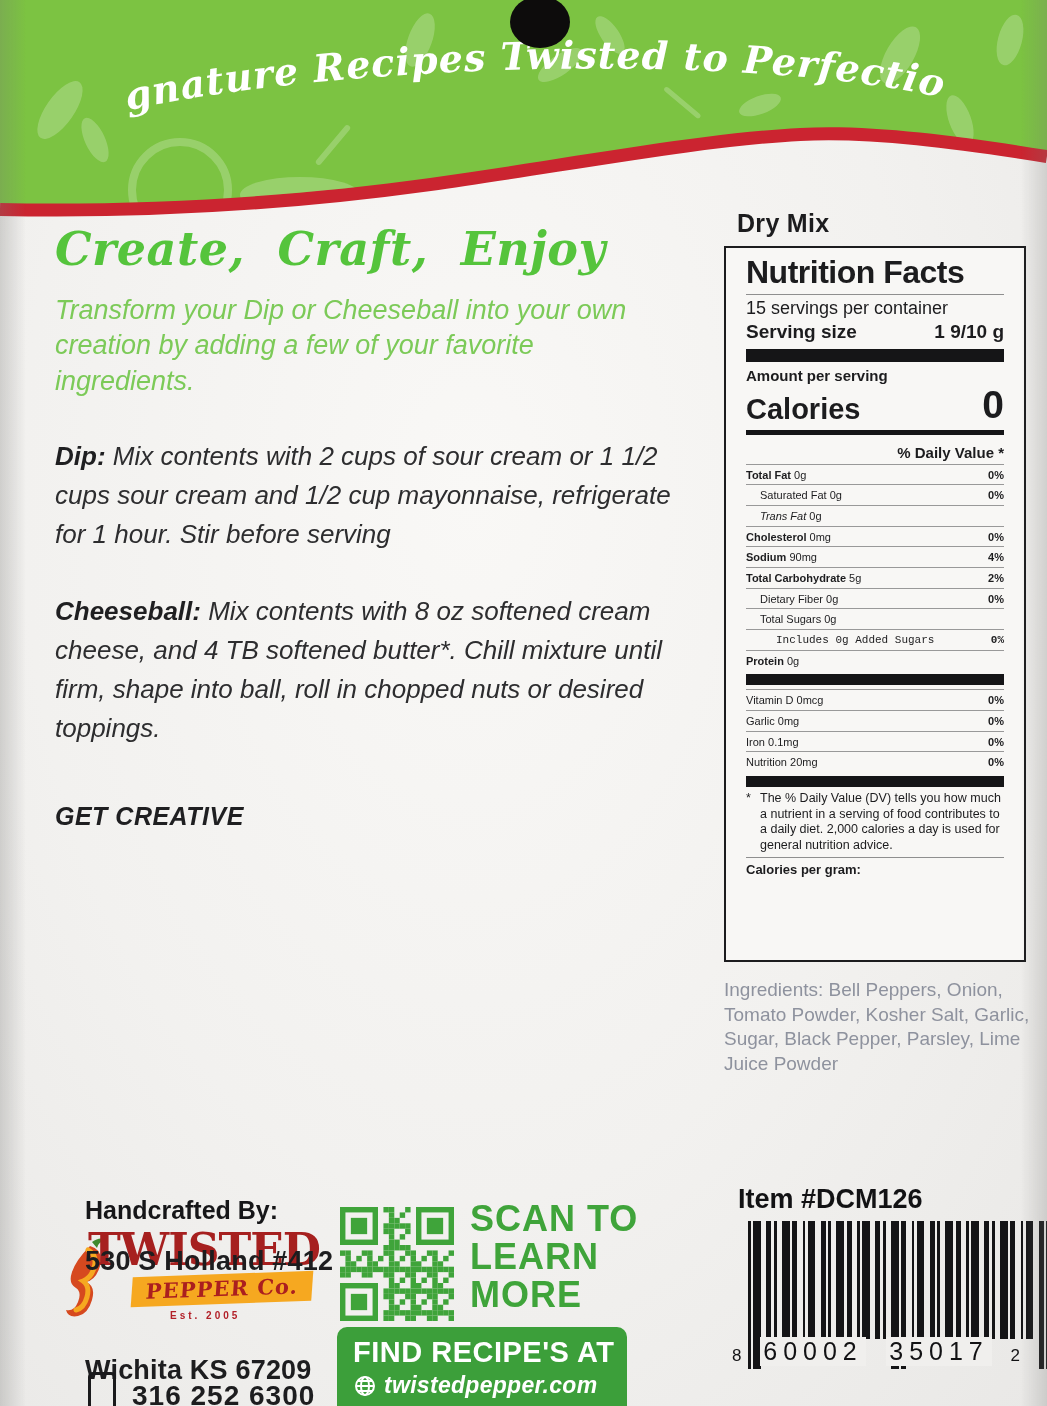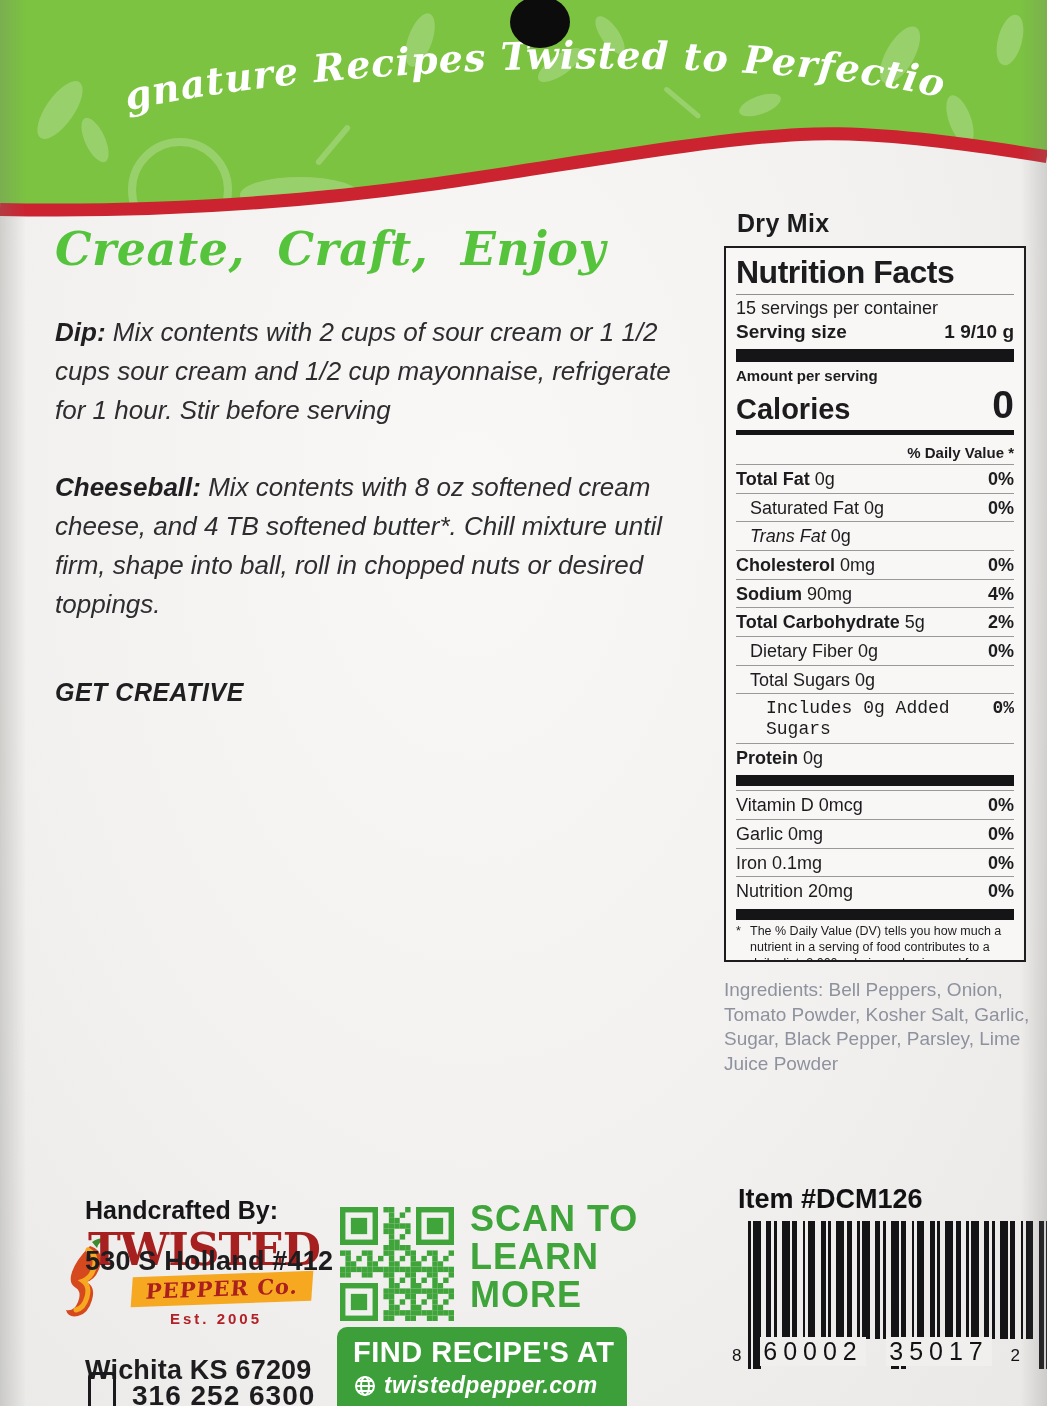--- a/index.html
+++ b/index.html
@@ -22,35 +22,35 @@
   .intro{font-size:27px;line-height:1.32;color:#7cca58;margin:18px 0 0;width:610px;}
   .body-par{font-size:26px;line-height:1.5;margin:38px 0 0;width:645px;}
   .body-par .lead{font-weight:bold;color:#1f1f21;}
   .creative-h{font-size:25px;font-weight:bold;letter-spacing:.5px;color:#1f1f21;margin:54px 0 0;}
   .creative-p{font-size:26.5px;line-height:1.62;margin:8px 0 0;width:625px;}
 
   
   .drymix{position:absolute;left:737px;top:209px;font-size:25px;font-weight:bold;color:#1c1c1e;letter-spacing:.3px;}
   .nutrition{
     position:absolute;left:724px;top:246px;width:302px;height:716px;box-sizing:border-box;
-    border:2px solid #1c1c1e;background:#f8f7f5;padding:7px 10px;color:#1c1c1e;overflow:hidden;
+    border:2px solid #1c1c1e;background:#f8f7f5;padding:7px 20px;color:#1c1c1e;overflow:hidden;
   }
   .nf-title{font-size:32px;font-weight:bold;letter-spacing:-.5px;line-height:1.12;}
   .nf-hair{border-top:1px solid #8f8f8f;margin:3px 0;}
   .nf-serv{font-size:18px;margin-top:2px;}
   .nf-servsize{display:flex;justify-content:space-between;font-size:19px;font-weight:bold;margin-top:2px;}
   .nf-bar{background:#151517;height:13px;margin:6px 0 5px;}
   .nf-bar.mid{height:5px;}
   .nf-bar.thick2{height:11px;margin:4px 0;}
   .nf-amount{font-size:15px;font-weight:bold;}
   .nf-cal{display:flex;justify-content:space-between;align-items:flex-end;line-height:1;margin-top:1px;}
   .nf-cal .cl{font-size:29px;font-weight:bold;}
   .nf-cal .cv{font-size:39px;font-weight:bold;}
   .nf-dvh{text-align:right;font-size:15px;font-weight:bold;padding:4px 0 3px;}
-  .nrow{display:flex;justify-content:space-between;font-size:18px;padding:4px 0 3px;border-top:1px solid #999;line-height:1.15;}
+  .nrow{display:flex;justify-content:space-between;font-size:11px;padding:4px 0 3px;border-top:1px solid #999;line-height:1.15;}
   .nrow .b{font-weight:bold;}
   .nrow .i{font-style:italic;}
   .ind1{padding-left:14px;}
   .ind2{padding-left:30px;font-family:Liberation Mono, monospace;}
   .nf-foot{display:flex;font-size:12.5px;line-height:1.26;margin-top:3px;color:#1c1c1e;}
   .nf-foot .mark{width:14px;flex:none;}
   .cpg-label{font-size:13px;font-weight:bold;margin-top:4px;}
   .ingredients{
     position:absolute;left:724px;top:978px;width:318px;font-size:19px;line-height:1.3;
     color:#8e929e;margin:0;
@@ -61,21 +61,21 @@
   .logo{position:absolute;left:72px;top:1228px;width:230px;height:96px;}
   .brand-word{
     position:absolute;left:16px;top:0;font-family:"DejaVu Serif",serif;font-weight:bold;
     font-size:44px;color:#a6201f;letter-spacing:-1px;line-height:1;
   }
   .brand-banner{
     position:absolute;left:60px;top:46px;background:#f6a820;color:#ab1f1f;
     font-family:"DejaVu Serif",serif;font-weight:bold;font-size:21px;
     padding:2px 14px 3px;transform:skewX(-6deg) rotate(-2deg);letter-spacing:1px;white-space:nowrap;
   }
-  .brand-est{position:absolute;left:98px;top:82px;font-size:15px;font-weight:bold;color:#b22028;letter-spacing:3px;}
+  .brand-est{position:absolute;left:98px;top:82px;font-size:10px;font-weight:bold;color:#b22028;letter-spacing:3px;}
   .addr{position:absolute;left:85px;font-size:27px;font-weight:bold;color:#1d1d1f;letter-spacing:.2px;}
   .phone-row{position:absolute;left:88px;top:1372px;display:flex;align-items:center;}
   .phone-icon{width:22px;height:42px;border:3px solid #1a1a1c;border-radius:5px;margin-right:16px;}
   .phone-num{font-size:28px;font-weight:bold;color:#1d1d1f;letter-spacing:1px;}
 
   
   .qr{position:absolute;left:340px;top:1207px;width:114px;height:114px;}
   .scan{position:absolute;left:470px;top:1200px;font-size:36px;font-weight:bold;color:#3fa43a;line-height:1.06;letter-spacing:1px;}
   .findbox{
     position:absolute;left:337px;top:1327px;width:290px;height:92px;border-radius:10px;
@@ -130,20 +130,21 @@
       <rect x="680" y="80" width="5" height="46" rx="3" transform="rotate(-50 682 103)"></rect>
     </g>
     <text style="font-family:&quot;DejaVu Serif&quot;,serif;font-style:italic;font-weight:bold;font-size:38px;fill:#ffffff;letter-spacing:1px;">
       <textPath href="#tagpath" startOffset="50%" text-anchor="middle">Signature Recipes Twisted to Perfection</textPath>
     </text>
     <ellipse cx="540" cy="22" rx="30" ry="26" fill="#0d0c0c"></ellipse>
   </svg>
 
   <div class="left-col">
     <h1 class="main-heading">Create, Craft, Enjoy</h1>
+    <p class="intro">Transform your Dip or Cheeseball into your own creation by adding a few of your favorite ingredients.</p>
     <p class="body-par"><span class="lead">Dip:</span><span> Mix contents with 2 cups of sour cream or 1 1/2 cups sour cream and 1/2 cup mayonnaise, refrigerate for 1 hour. Stir before serving</span></p>
     <p class="body-par"><span class="lead">Cheeseball:</span><span> Mix contents with 8 oz softened cream cheese, and 4 TB softened butter*. Chill mixture until firm, shape into ball, roll in chopped nuts or desired toppings.</span></p>
     <h3 class="creative-h">GET CREATIVE</h3>
   </div>
 
   <div class="drymix">Dry Mix</div>
   <div class="nutrition">
     <div class="nf-title">Nutrition Facts</div>
     <div class="nf-hair"></div>
     <div class="nf-serv">15 servings per container</div>

